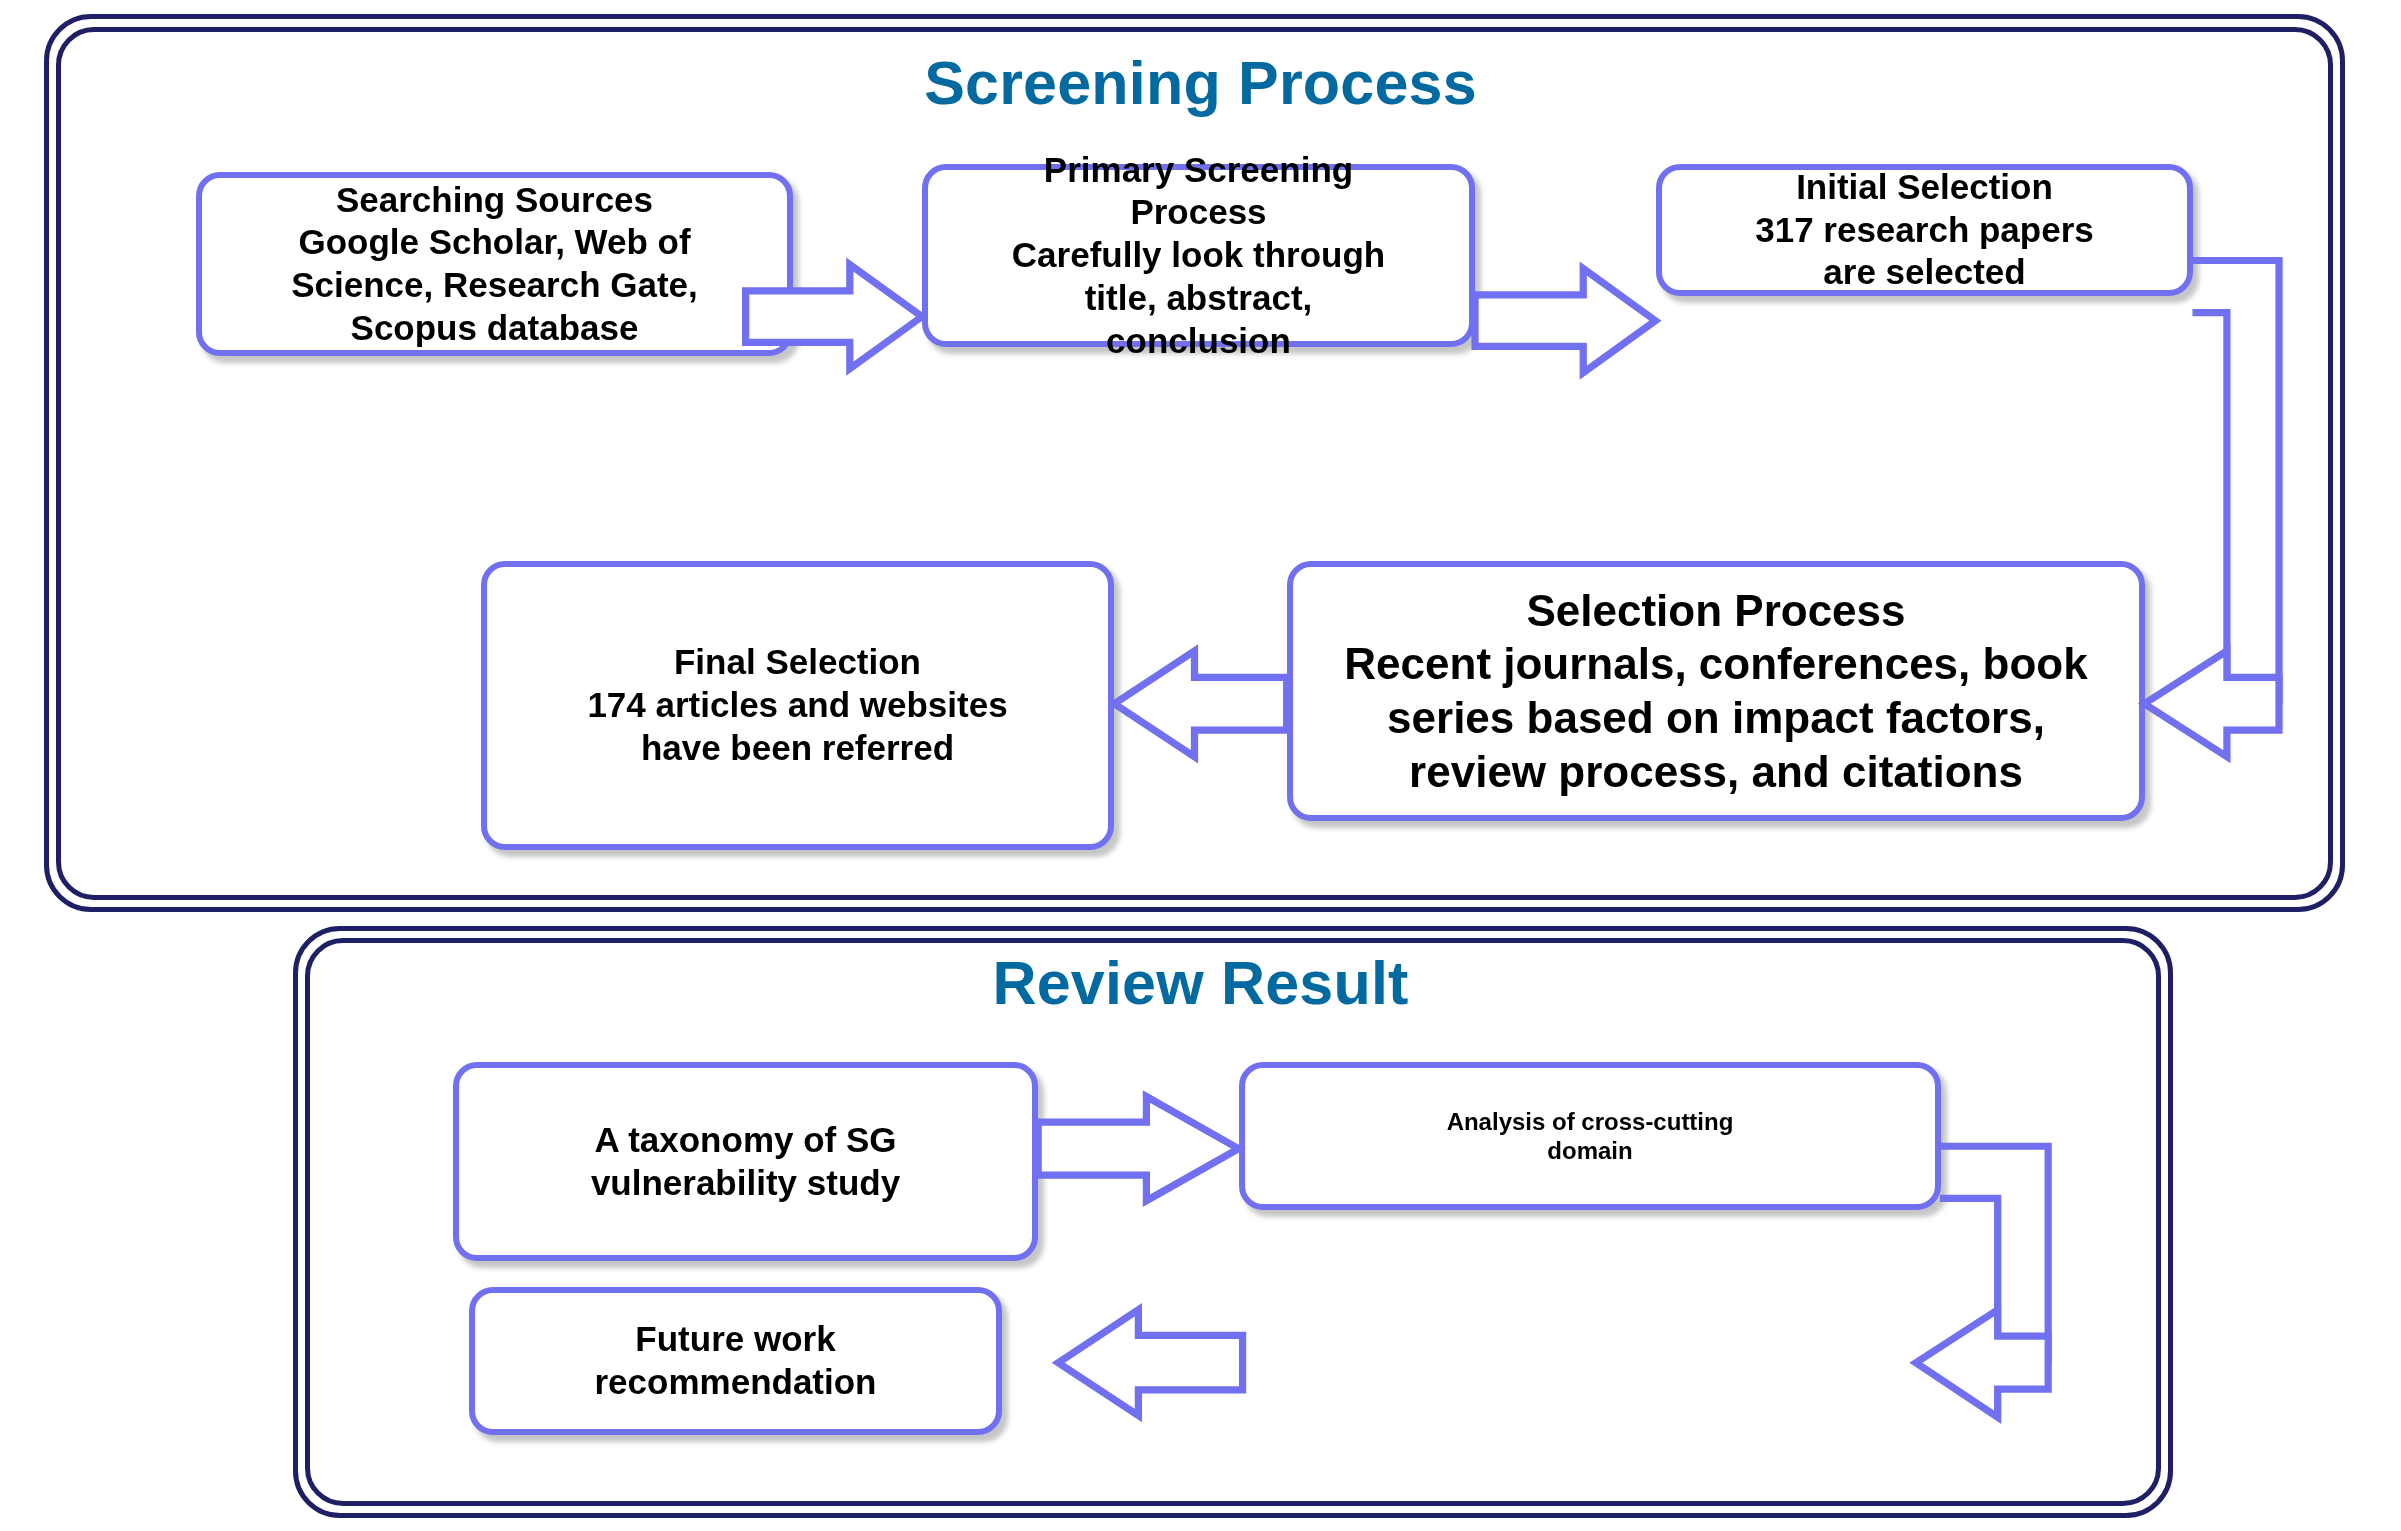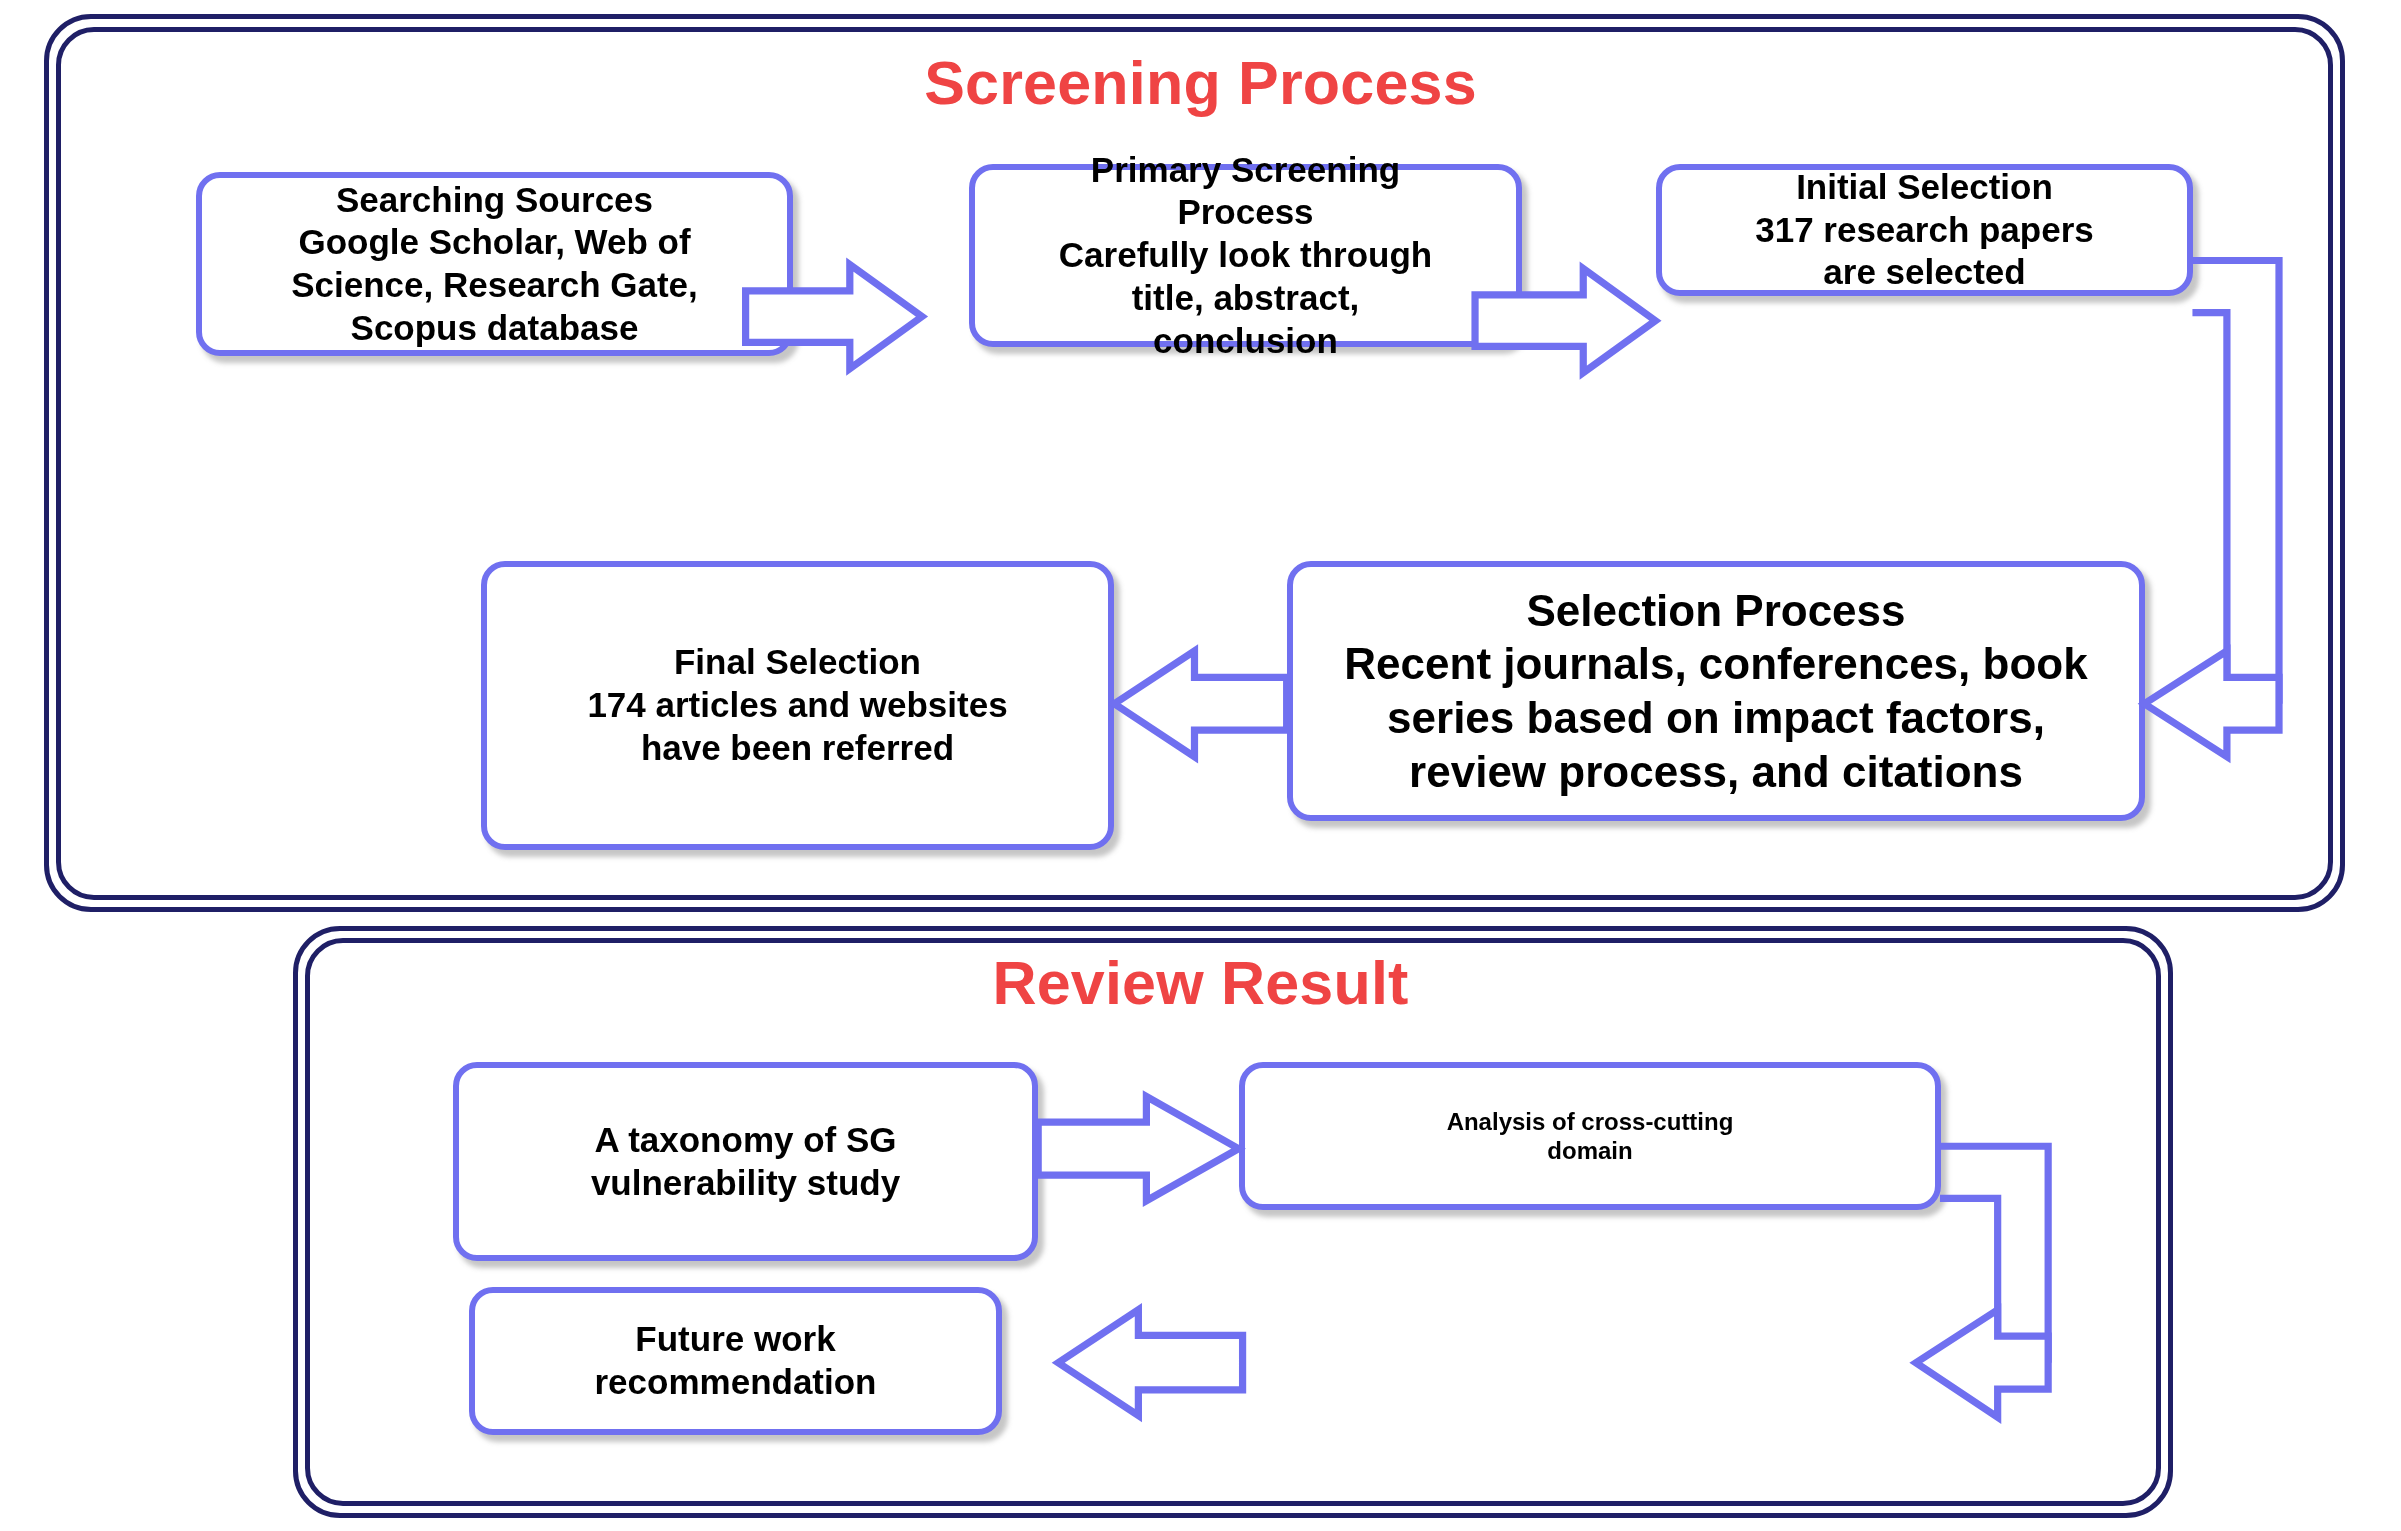--- a/index.html
+++ b/index.html
@@ -12,21 +12,21 @@
   
   .panel{position:absolute;border:5.6px solid #1f1f66;border-radius:47px;
          background:#ffffff;box-sizing:border-box;}
   .panel::before{content:"";position:absolute;inset:7.2px;
          border:5.6px solid #1f1f66;border-radius:38px;pointer-events:none;}
 
   #panel-screening{left:44px;top:14.4px;width:2301px;height:898px;}
   #panel-review{left:293px;top:926px;width:1880px;height:592px;}
 
   
-  .section-title{position:absolute;color:#ef4444;font-weight:bold;
+  .section-title{position:absolute;color:#0369a1;font-weight:bold;
                  white-space:nowrap;letter-spacing:0.2px;}
   #title-screening{left:0;right:0;top:48px;text-align:center;font-size:61px;}
   #title-review{left:0;right:0;top:948px;text-align:center;font-size:61px;}
 
   
   .node{position:absolute;box-sizing:border-box;background:#ffffff;
         border:6.4px solid #7070f0;border-radius:24px;
         box-shadow:5.6px 6.4px 4.8px rgba(120,120,120,.42);
         display:flex;align-items:center;justify-content:center;
         text-align:center;color:#000000;font-weight:bold;
@@ -39,21 +39,21 @@
   #n-selproc  {left:1287px;top:561px; width:858px; height:260px; font-size:44px;}
   #n-final    {left:481px; top:561px; width:633px;  height:289px; font-size:35px;}
 
   #n-taxonomy {left:453px; top:1062px;width:585px;  height:199px; font-size:35px;}
   #n-crosscut {left:1239px;top:1062px;width:702px;  height:148px; font-size:24px;}
   #n-future   {left:469px; top:1287px;width:533px;  height:148px; font-size:35px;}
   #n-gap      {left:1243px;top:1291px;width:694px;  height:144px; font-size:35px;}
 
   
   #n-search  {height:184px;}
-  #n-primary {height:183px;margin-left:47px;}
+  #n-primary {height:183px;}
 
   svg#wires{position:absolute;left:0;top:0;width:2401px;height:1531px;
             pointer-events:none;}
   .arrow{fill:#ffffff;stroke:#7070f0;stroke-width:9;
          stroke-linejoin:miter;}
   .conn{fill:none;stroke:#7070f0;stroke-width:9;}
 </style>
 </head>
 <body>
 

